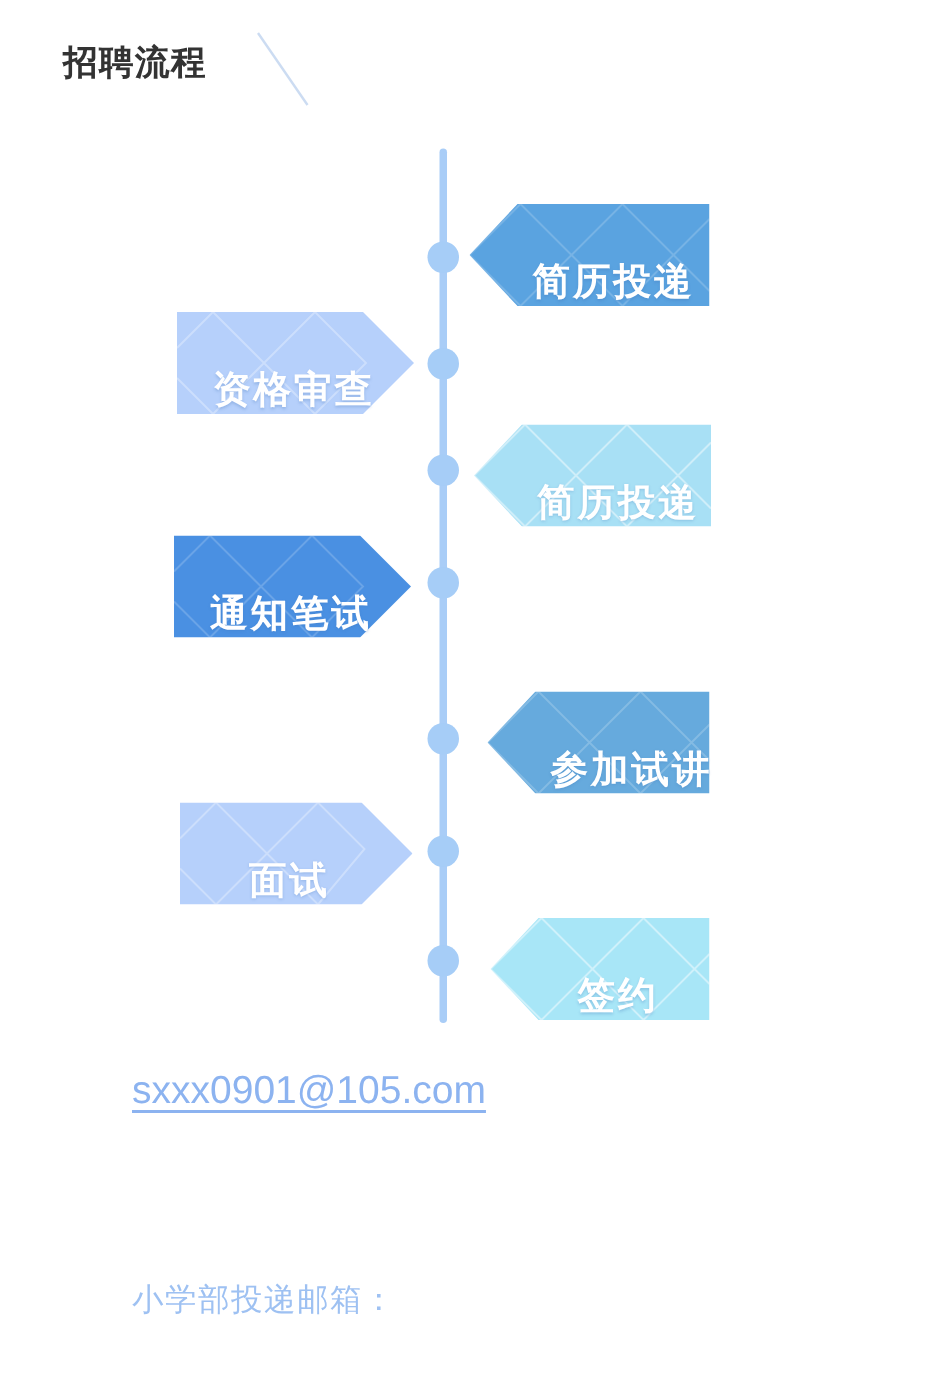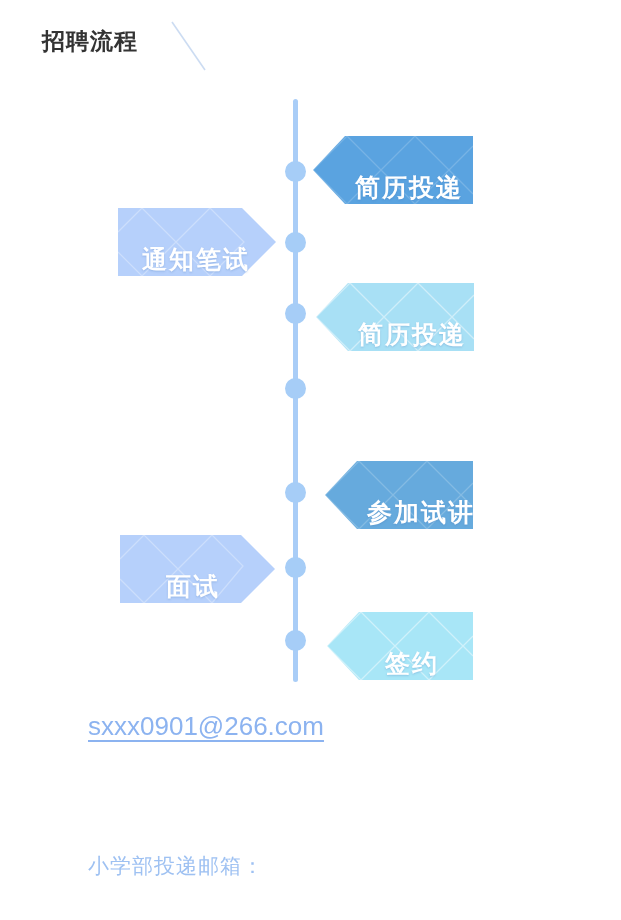--- a/index.html
+++ b/index.html
@@ -159,35 +159,45 @@
   </div>
 
   <div class="chev left" style="left:118px; top:208px; width:158px;">
     <svg class="chev-bg" viewBox="0 0 158 68" preserveAspectRatio="none">
       <polygon points="0,0 124,0 158,34 124,68 0,68" fill="#b6d0fb"></polygon>
       <g stroke="#ffffff" stroke-opacity="0.30" stroke-width="1.3" fill="none">
         <path d="M 0,24 L 24,0 M 0,44 L 24,68 M 24,0 L 58,34 L 24,68
                  M 58,34 L 92,0 M 58,34 L 92,68 M 92,0 L 126,34 L 92,68"></path>
       </g>
     </svg>
-    <span class="chev-label">通知笔试</span>
+    <span class="chev-label">资格审查</span>
   </div>
 
   <div class="chev right" style="left:316px; top:283px; width:158px;">
     <svg class="chev-bg" viewBox="0 0 158 68" preserveAspectRatio="none">
       <polygon points="0,34 32,0 158,0 158,68 32,68" fill="#a8e0f5"></polygon>
       <g stroke="#ffffff" stroke-opacity="0.45" stroke-width="1.3" fill="none">
         <path d="M 0,34 L 34,0 M 0,34 L 34,68 M 34,0 L 68,34 L 34,68
                  M 68,34 L 102,0 M 68,34 L 102,68 M 102,0 L 136,34 L 102,68
                  M 136,34 L 158,12 M 136,34 L 158,56"></path>
       </g>
     </svg>
     <span class="chev-label">简历投递</span>
   </div>
 
+  <div class="chev left" style="left:116px; top:357px; width:158px;">
+    <svg class="chev-bg" viewBox="0 0 158 68" preserveAspectRatio="none">
+      <polygon points="0,0 124,0 158,34 124,68 0,68" fill="#4a90e2"></polygon>
+      <g stroke="#ffffff" stroke-opacity="0.18" stroke-width="1.3" fill="none">
+        <path d="M 0,24 L 24,0 M 0,44 L 24,68 M 24,0 L 58,34 L 24,68
+                 M 58,34 L 92,0 M 58,34 L 92,68 M 92,0 L 126,34 L 92,68"></path>
+      </g>
+    </svg>
+    <span class="chev-label">通知笔试</span>
+  </div>
 
   <div class="chev right" style="left:325px; top:461px; width:148px;">
     <svg class="chev-bg" viewBox="0 0 148 68" preserveAspectRatio="none">
       <polygon points="0,34 32,0 148,0 148,68 32,68" fill="#66aadd"></polygon>
       <g stroke="#ffffff" stroke-opacity="0.20" stroke-width="1.3" fill="none">
         <path d="M 0,34 L 34,0 M 0,34 L 34,68 M 34,0 L 68,34 L 34,68
                  M 68,34 L 102,0 M 68,34 L 102,68 M 102,0 L 136,34 L 102,68
                  M 136,34 L 148,22 M 136,34 L 148,46"></path>
       </g>
     </svg>
@@ -211,20 +221,20 @@
       <g stroke="#ffffff" stroke-opacity="0.45" stroke-width="1.3" fill="none">
         <path d="M 0,34 L 34,0 M 0,34 L 34,68 M 34,0 L 68,34 L 34,68
                  M 68,34 L 102,0 M 68,34 L 102,68 M 102,0 L 136,34 L 102,68
                  M 136,34 L 146,24 M 136,34 L 146,44"></path>
       </g>
     </svg>
     <span class="chev-label" style="padding-left:58px">签约</span>
   </div>
 
   <div class="contact-block" style="top:700px">
-    <a class="contact-link" href="#">sxxx0901@266.com</a>
+    <a class="contact-link" href="#">sxxx0901@105.com</a>
   </div>
 
   <div class="contact-block" style="top:852px">
     <div class="contact-label">小学部投递邮箱：</div>
   </div>
 
 </div>
 
 </body></html>

